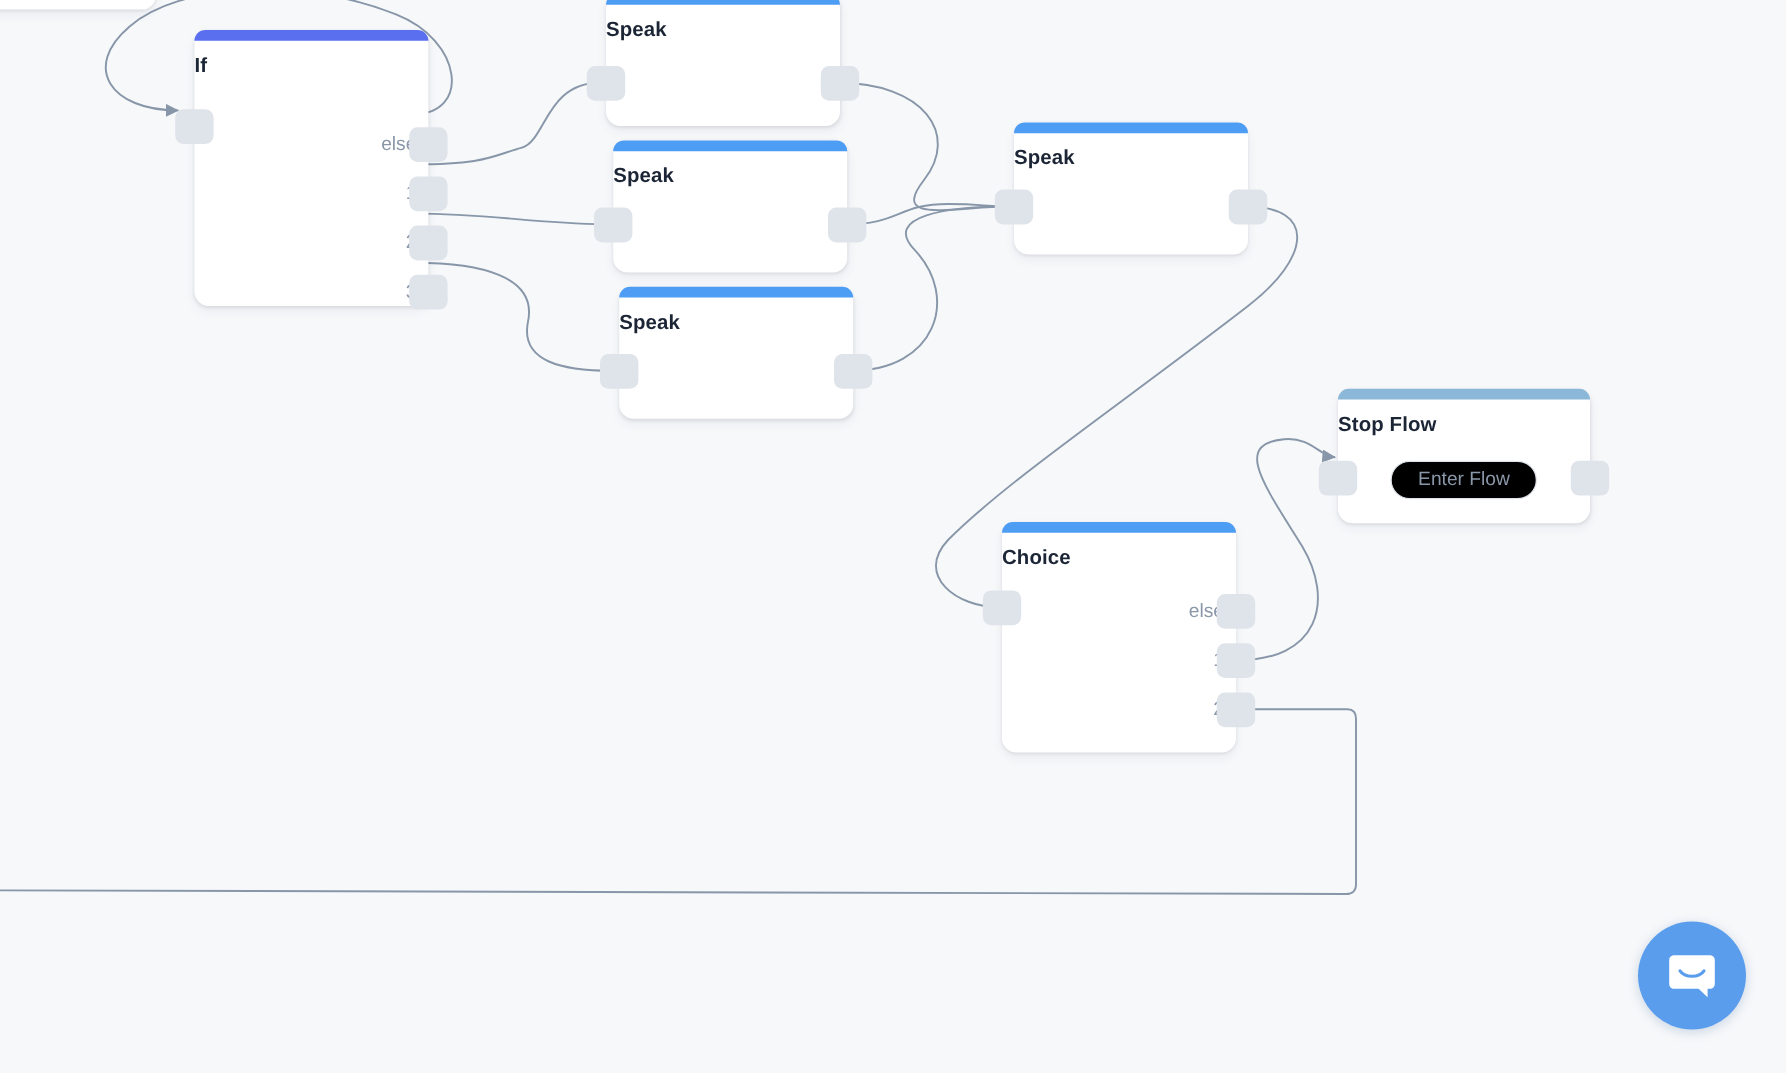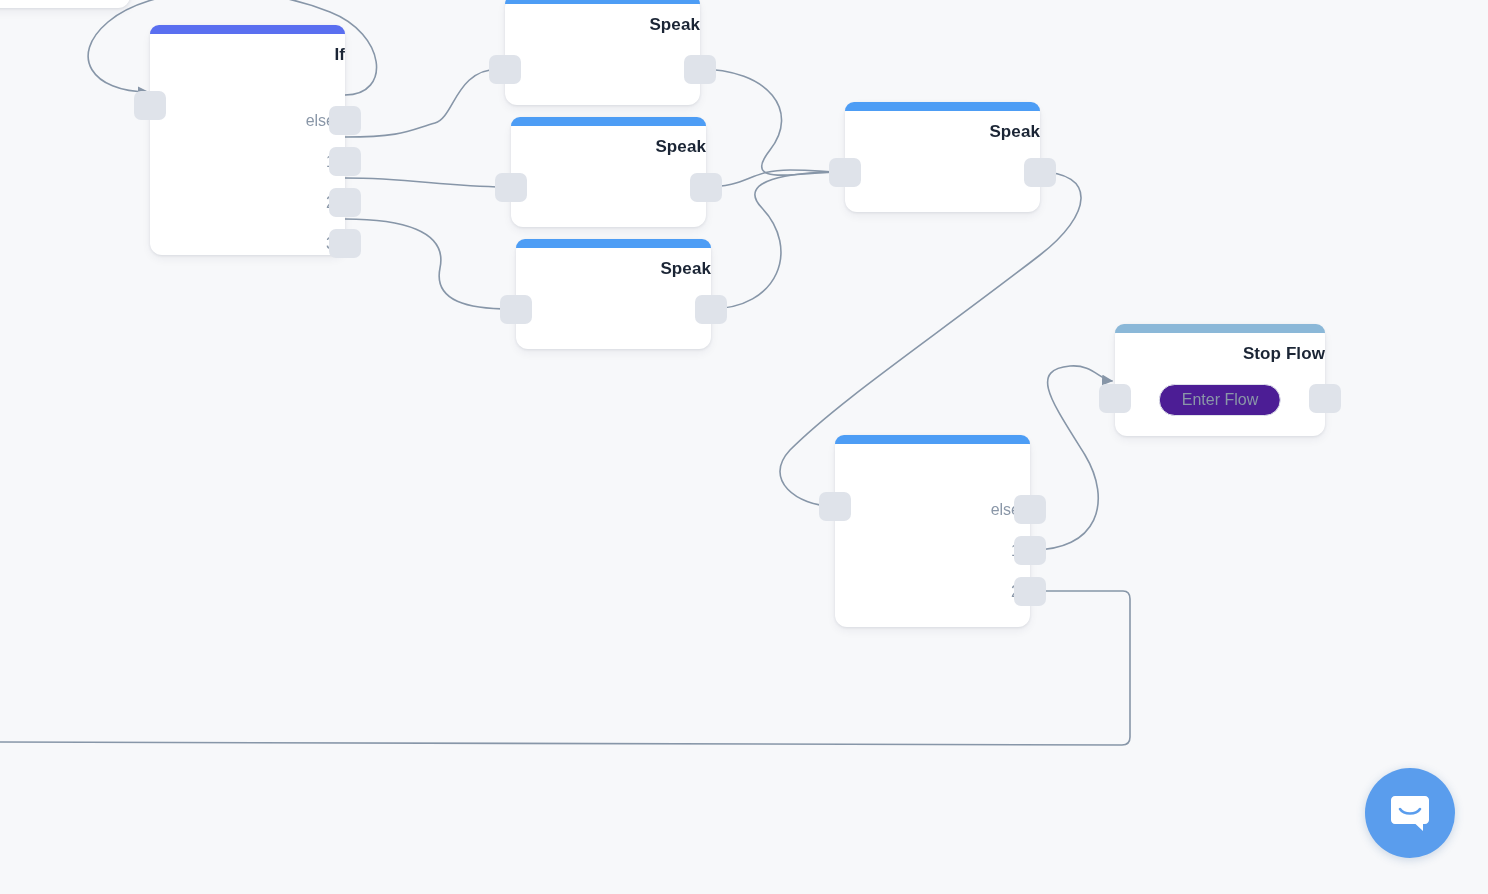--- a/index.html
+++ b/index.html
@@ -45,21 +45,21 @@
     border-radius: 12px;
     box-shadow: 0 1px 3px rgba(28,42,66,0.10), 0 4px 10px rgba(28,42,66,0.055);
     z-index: 5;
   }
   .node-header {
     height: 9px;
     border-top-left-radius: 12px;
     border-top-right-radius: 12px;
   }
   .node-title {
-    text-align: right;
+    text-align: left;
     font-size: 17px;
     font-weight: bold;
     color: #1b2535;
     padding-top: 11px;
     letter-spacing: 0.1px;
   }
 
   
   .port {
     position: absolute;
@@ -92,21 +92,21 @@
   }
 
   
   .flow-pill {
     position: absolute;
     left: 50%;
     transform: translateX(-50%);
     padding: 6px 22px;
     border: 1.4px solid #dfe3ea;
     border-radius: 20px;
-    background: #4c1d95;
+    background: #000000;
     font-size: 16px;
     color: #8a97a8;
     white-space: nowrap;
   }
 
   
   #partial-card {
     position: absolute;
     left: -60px;
     top: -52px;
@@ -163,21 +163,21 @@
 
     <path class="edge-path" marker-end="url(#arw)" d="M 709 309 C 780 309 800 248 762 208 C 735 180 790 172 840 172"></path>
 
     <path class="edge-path" marker-end="url(#arw)" d="M 1038 172 C 1098 172 1092 215 1040 255 C 930 340 840 400 790 450 C 762 480 798 506 832 506"></path>
 
     <path class="edge-path" marker-end="url(#arw)" d="M 1028 550 C 1100 552 1112 500 1085 455 C 1052 402 1028 370 1070 366 C 1092 364 1100 380 1112 381"></path>
 
     <path class="edge-path" d="M 1028 591 L 1123 591 C 1128 591 1130 594 1130 599 L 1130 737 C 1130 742 1127 745 1122 745 L 0 742"></path>
   </svg>
 
-  <div class="node" style="left:150px; top:25px; width:195px; height:230px;">
+  <div class="node" style="left:162px; top:25px; width:195px; height:230px;">
     <div class="node-header" style="background:#5a6ff0;"></div>
     <div class="node-title">If</div>
     <div class="port in" style="top:66px;"></div>
 
     <div class="port-row" style="top:81px;">
       <span class="port-label">else</span>
       <div class="port out" style="top:0;"></div>
     </div>
     <div class="port-row" style="top:122px;">
       <span class="port-label">1</span>
@@ -216,20 +216,21 @@
 
   <div class="node" style="left:845px; top:102px; width:195px; height:110px;">
     <div class="node-header" style="background:#4d9df5;"></div>
     <div class="node-title">Speak</div>
     <div class="port in" style="top:56px;"></div>
     <div class="port out" style="top:56px;"></div>
   </div>
 
   <div class="node" style="left:835px; top:435px; width:195px; height:192px;">
     <div class="node-header" style="background:#4d9df5;"></div>
+    <div class="node-title">Choice</div>
     <div class="port in" style="top:57px;"></div>
 
     <div class="port-row" style="top:60px;">
       <span class="port-label">else</span>
       <div class="port out" style="top:0;"></div>
     </div>
     <div class="port-row" style="top:101px;">
       <span class="port-label">1</span>
       <div class="port out" style="top:0;"></div>
     </div>

